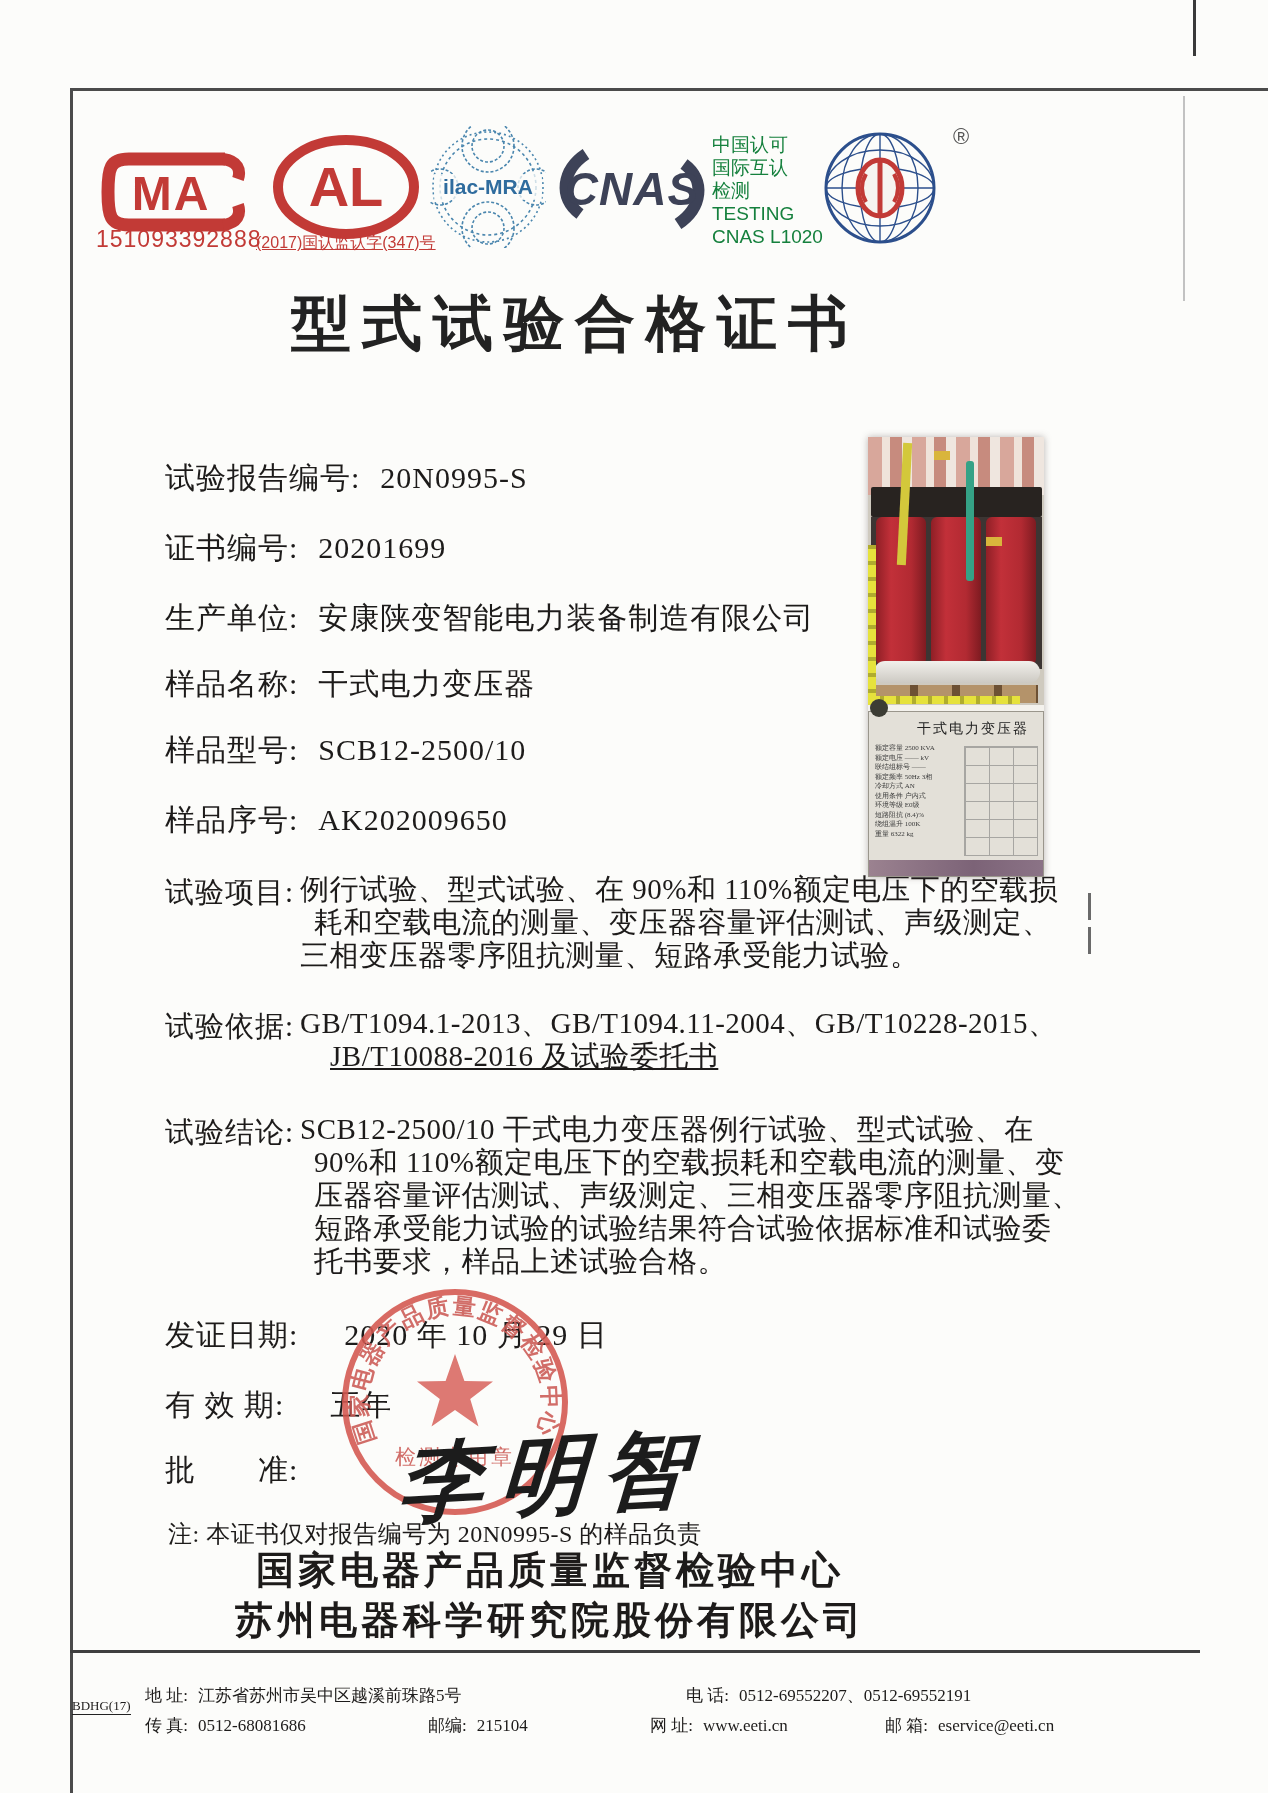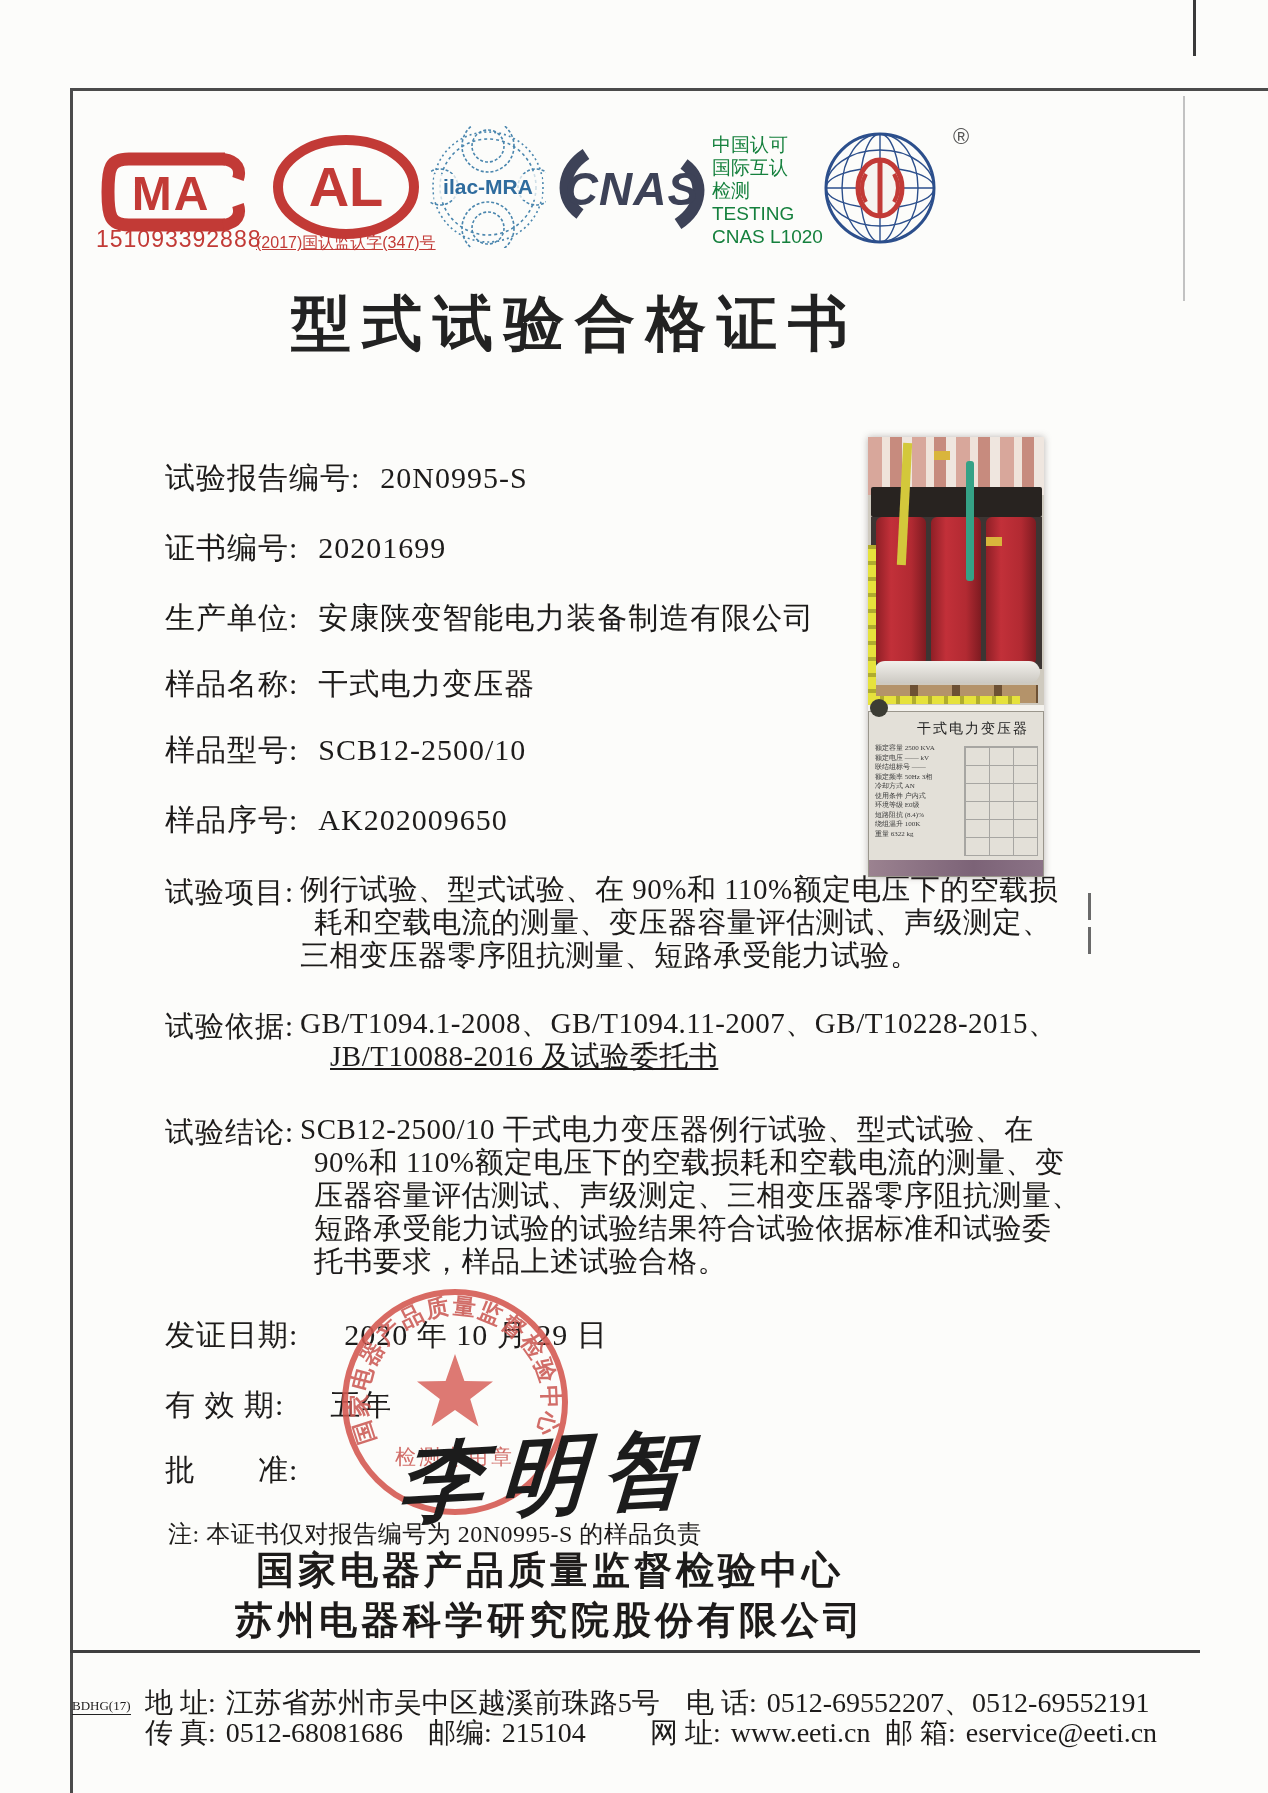--- a/index.html
+++ b/index.html
@@ -38,21 +38,21 @@
   .issuerow .lb{margin-right:46px;}
   
   .seal{position:absolute;left:335px;top:1282px;width:240px;height:240px;opacity:.88;z-index:5;}
   .sig{position:absolute;left:398px;top:1418px;z-index:6;font-size:86px;font-weight:600;
        font-style:italic;letter-spacing:16px;color:#1c1c1c;transform:rotate(-3deg) skewX(-6deg);white-space:nowrap;}
   .note{position:absolute;left:168px;top:1518px;font-size:24px;white-space:nowrap;letter-spacing:.5px;}
   .issuer{position:absolute;left:0;width:1100px;text-align:center;font-weight:700;
           font-size:38px;letter-spacing:4px;white-space:nowrap;}
   
   .divider{position:absolute;left:70px;top:1650px;width:1130px;height:3px;background:#3f3f3f;}
-  .f-item{position:absolute;font-size:28px;white-space:nowrap;}
+  .f-item{position:absolute;font-size:17px;white-space:nowrap;}
   .f-item .lb{margin-right:10px;}
   .form-code{position:absolute;left:72px;top:1698px;font-size:13px;border-bottom:1.5px solid #222;
              font-family:"Liberation Serif",serif;}
   
   .photo{position:absolute;left:868px;top:437px;width:176px;height:440px;box-shadow:0 0 7px rgba(60,50,45,.35);}
   .ph-top{position:absolute;top:0;left:0;right:0;height:268px;background:#cfcabf;overflow:hidden;}
   .ph-stripes{position:absolute;top:0;left:0;right:0;height:58px;
      background:repeating-linear-gradient(90deg,#d8a79b 0 14px,#efe3da 14px 22px,#c78b7e 22px 34px,#efe6df 34px 44px);}
   .ph-beam{position:absolute;top:50px;left:3px;right:2px;height:30px;background:#282320;border-radius:2px;}
   .ph-coilbg{position:absolute;top:80px;left:3px;right:2px;height:152px;background:#3c3533;}
@@ -180,21 +180,21 @@
     <div class="lines">
       <div class="ln">例行试验、型式试验、在 90%和 110%额定电压下的空载损</div>
       <div class="ln ind">耗和空载电流的测量、变压器容量评估测试、声级测定、</div>
       <div class="ln">三相变压器零序阻抗测量、短路承受能力试验。</div>
     </div>
   </div>
 
   <div class="sec" style="top:1007px;">
     <span class="lb">试验依据:</span>
     <div class="lines">
-      <div class="ln">GB/T1094.1-2008、GB/T1094.11-2007、GB/T10228-2015、</div>
+      <div class="ln">GB/T1094.1-2013、GB/T1094.11-2004、GB/T10228-2015、</div>
       <div class="ln ind30">JB/T10088-2016 及试验委托书</div>
     </div>
   </div>
 
   <div class="sec" style="top:1113px;">
     <span class="lb">试验结论:</span>
     <div class="lines">
       <div class="ln">SCB12-2500/10 干式电力变压器例行试验、型式试验、在</div>
       <div class="ln ind">90%和 110%额定电压下的空载损耗和空载电流的测量、变</div>
       <div class="ln ind">压器容量评估测试、声级测定、三相变压器零序阻抗测量、</div>

